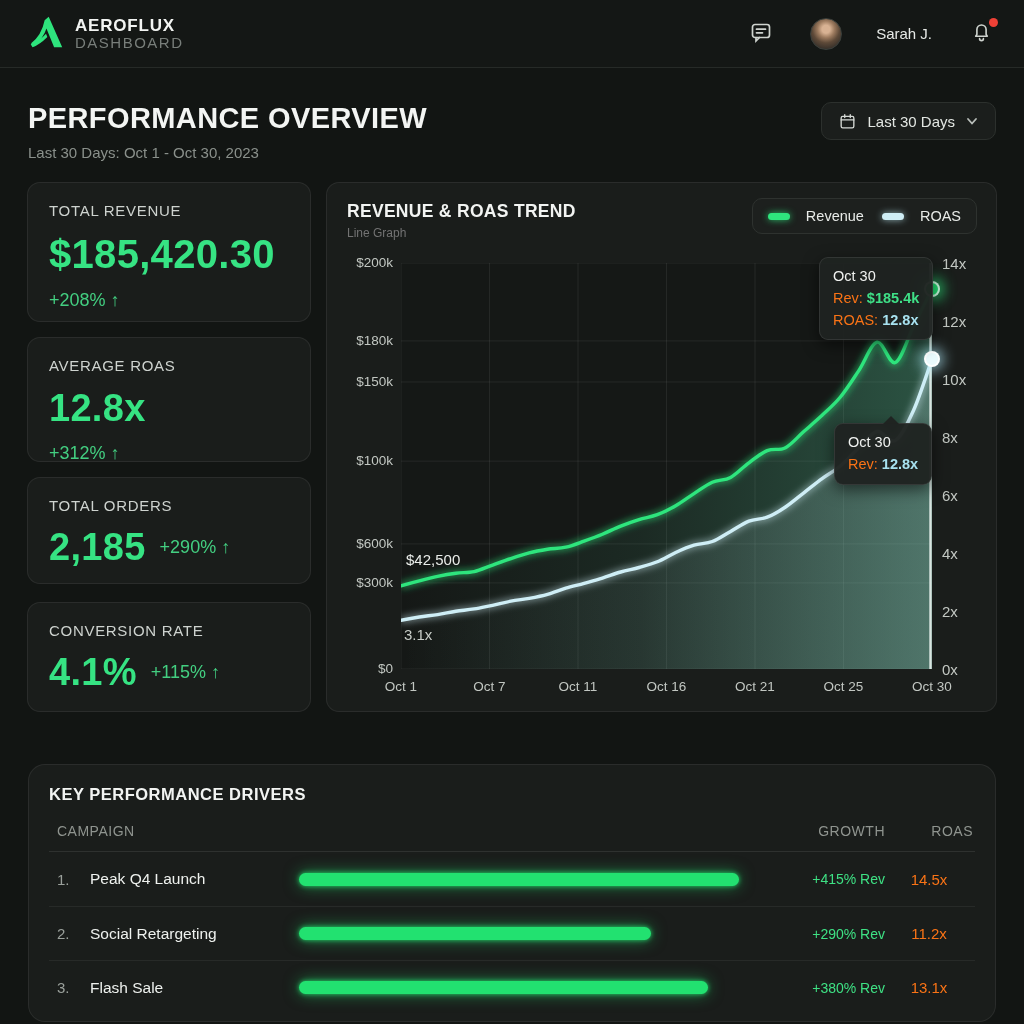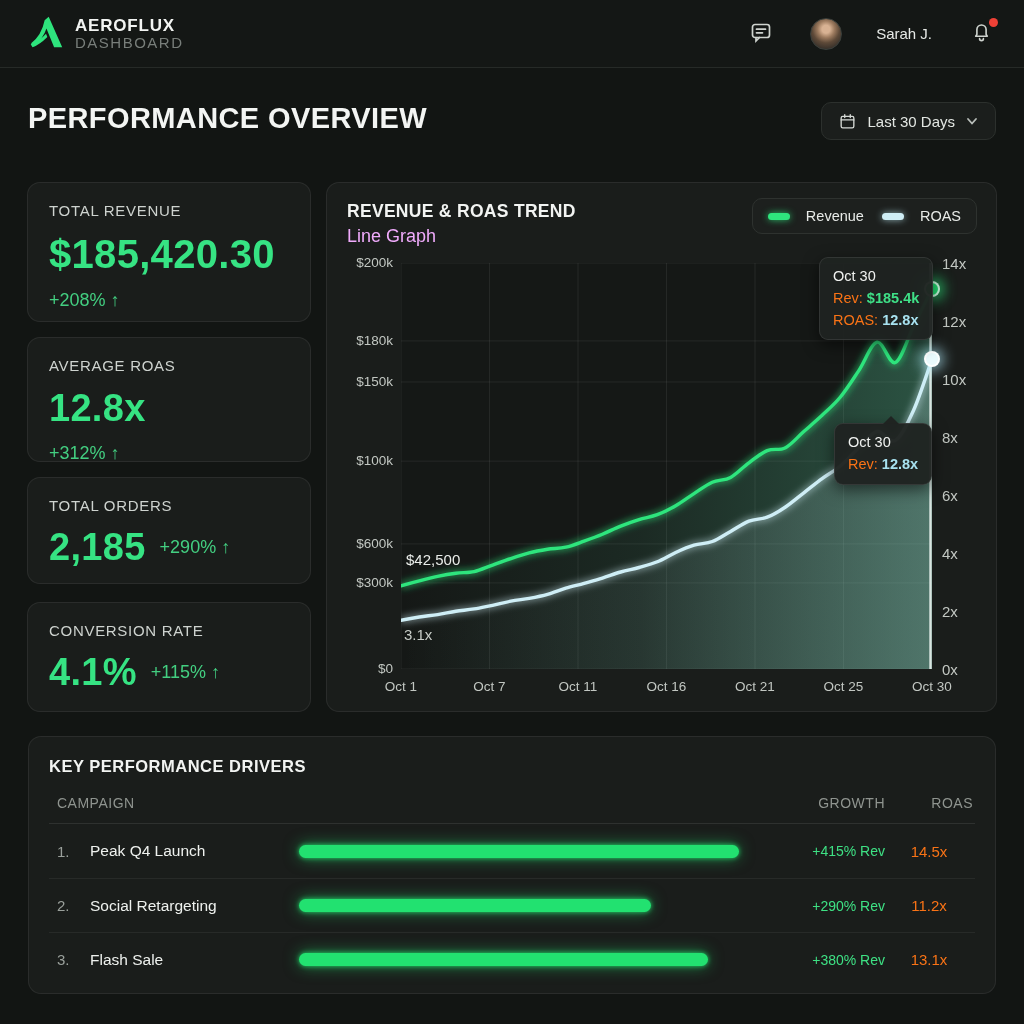--- a/index.html
+++ b/index.html
@@ -67,21 +67,21 @@
   .kpi-mid { font-size:38px; }
   .kpi-delta { font-size:18px; color:#43cf81; }
   .kpi-stack .kpi-delta { margin-top:13px; }
   .kpi-inline-row { display:flex; align-items:center; gap:14px; margin-top:12px; }
   .kpi-inline-row .kpi-value { margin-top:0; }
   
   .chart-card {
     position:absolute; left:326px; top:0; width:671px; height:530px;
   }
   .chart-title { position:absolute; left:20px; top:18px; font-size:17.5px; font-weight:700; letter-spacing:.3px; color:#f2f4f2; }
-  .chart-subtitle { position:absolute; left:20px; top:43px; font-size:18px; color:#f0abfc; }
+  .chart-subtitle { position:absolute; left:20px; top:43px; font-size:12px; color:#737373; }
   .legend {
     position:absolute; right:19px; top:15px; height:36px;
     display:flex; align-items:center; gap:18px; padding:0 15px;
     border:1px solid #2e322f; border-radius:10px; background:#1d201e;
   }
   .legend-item { display:flex; align-items:center; gap:8px; cursor:pointer; }
   .legend-dash { width:22px; height:7px; border-radius:4px; }
   .legend-dash.rev { background:#2ee57d; box-shadow:0 0 7px rgba(46,229,125,.8); }
   .legend-dash.roas { background:#cfeef6; box-shadow:0 0 7px rgba(190,235,245,.7); }
   .legend-label { font-size:14.5px; color:#e8ebe8;padding-left:8px; }
@@ -115,22 +115,23 @@
     content:""; position:absolute; top:-8px; left:48px;
     border-left:8px solid transparent; border-right:8px solid transparent;
     border-bottom:8px solid #24282699;
     border-bottom-color:rgba(31,35,33,.97);
   }
   .annot { position:absolute; font-size:15px; }
   .annot.white { color:#e9ece9; }
   .annot.gray { color:#c8cdc8; }
   
   .drivers-card {
-    position:absolute; left:28px; top:554px; width:968px; height:258px;
+    position:absolute; left:28px; top:582px; width:968px; height:258px;
     padding:20px 20px 0 20px;
+    border-radius:17px;
   }
   .drivers-title { font-size:16.5px; font-weight:700; letter-spacing:.5px; color:#f2f4f2; }
   .drv-head {
     display:flex; align-items:center; height:42px; margin-top:6px;
     border-bottom:1px solid rgba(255,255,255,.09);
     font-size:14px; color:#8f948f; letter-spacing:.5px;
   }
   .col-campaign { width:250px; padding-left:8px; }
   .col-bar { flex:1; }
   .col-growth { width:120px; text-align:right; }
@@ -186,20 +187,21 @@
         </svg>
       </span>
       <span class="notif-dot"></span>
     </div>
   </div>
 </header>
 
 <div class="page-head">
   <div>
     <div class="page-title">PERFORMANCE OVERVIEW</div>
+    <div class="page-subtitle">Last 30 Days: Oct 1 - Oct 30, 2023</div>
   </div>
   <div class="range-btn">
     <span style="display:flex">
       <svg width="19" height="19" viewBox="0 0 24 24" fill="none" stroke="#d5d9d5" stroke-width="1.7" stroke-linecap="round">
         <rect x="4" y="5.5" width="16" height="14.5" rx="2"></rect>
         <line x1="4" y1="10" x2="20" y2="10"></line>
         <line x1="8.5" y1="3.5" x2="8.5" y2="7"></line>
         <line x1="15.5" y1="3.5" x2="15.5" y2="7"></line>
       </svg>
     </span>

